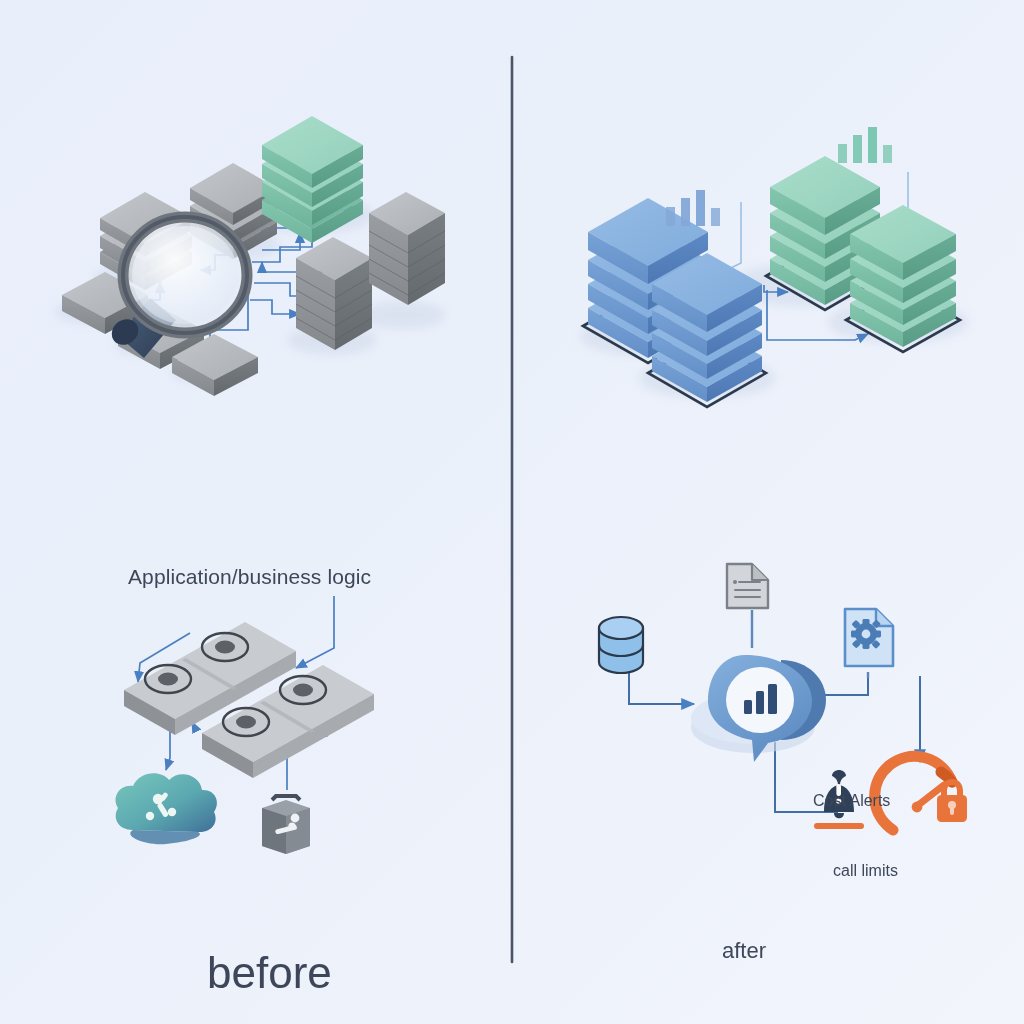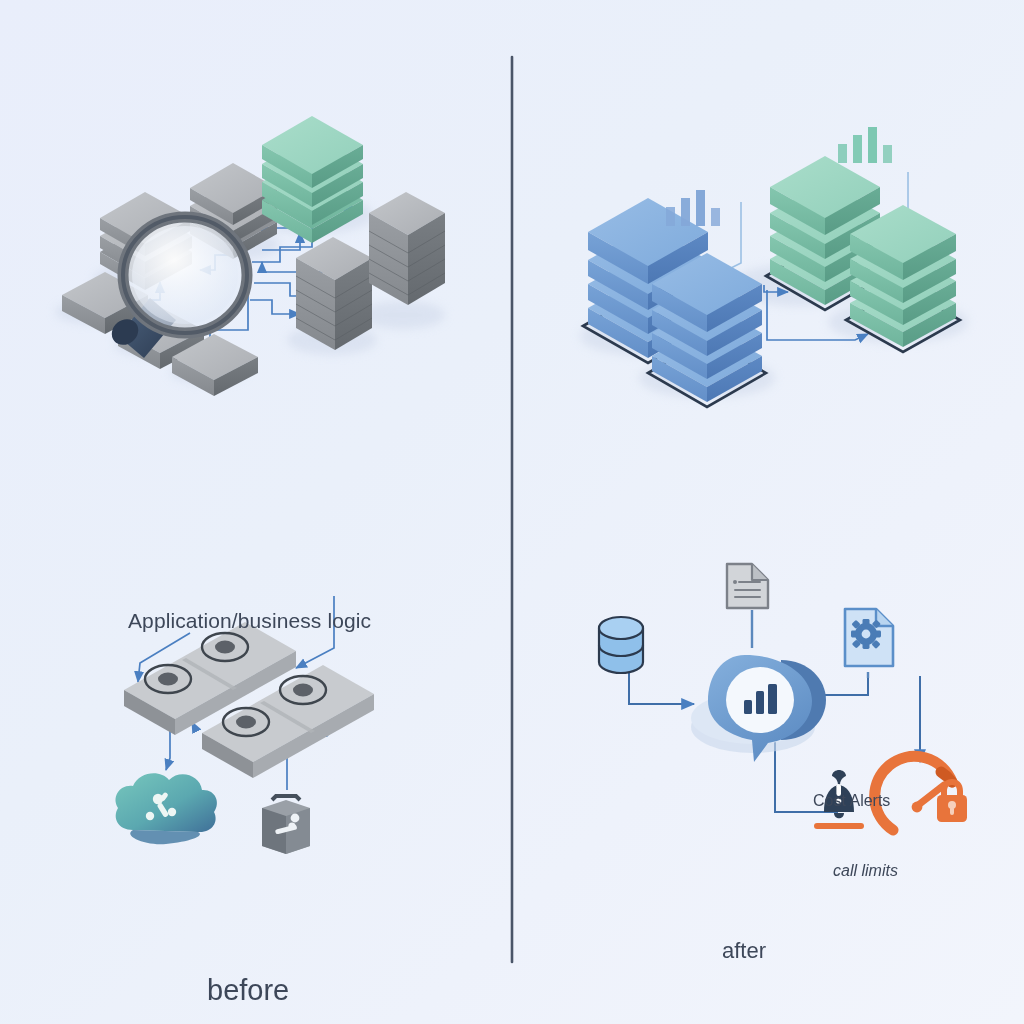--- a/index.html
+++ b/index.html
@@ -13,25 +13,25 @@
     width: 1024px; height: 1024px;
     background: linear-gradient(135deg, #e9eefb 0%, #eaf0fa 40%, #eef2fb 70%, #f2f5fc 100%);
   }
   svg.layer { position: absolute; top: 0; left: 0; width: 1024px; height: 1024px; }
   .lbl {
     position: absolute;
     color: #3d4759;
     font-family: "Liberation Sans", sans-serif;
     white-space: nowrap;
   }
-  #label-app-logic { left: 128px; top: 565px; font-size: 21px; letter-spacing: .1px; margin-top: 44px; }
-  #label-before { left: 207px; top: 974px; font-size: 29px; }
+  #label-app-logic { left: 128px; top: 565px; font-size: 21px; letter-spacing: .1px; }
+  #label-before { left: 207px; top: 948px; font-size: 44px; }
   #label-after  { left: 722px; top: 938px; font-size: 22px; }
   #label-cost-alerts { left: 813px; top: 792px; font-size: 16px; }
-  #label-call-limits { left: 833px; top: 862px; font-size: 16px; font-style: italic; }
+  #label-call-limits { left: 833px; top: 862px; font-size: 16px; }
 </style>
 </head>
 <body>
 
 <div id="canvas">
 
   <svg class="layer" viewBox="0 0 1024 1024">
     <defs>
       <linearGradient id="gTopGray" x1="0" y1="0" x2="1" y2="1">
         <stop offset="0%" stop-color="#c3c6ca"></stop>

